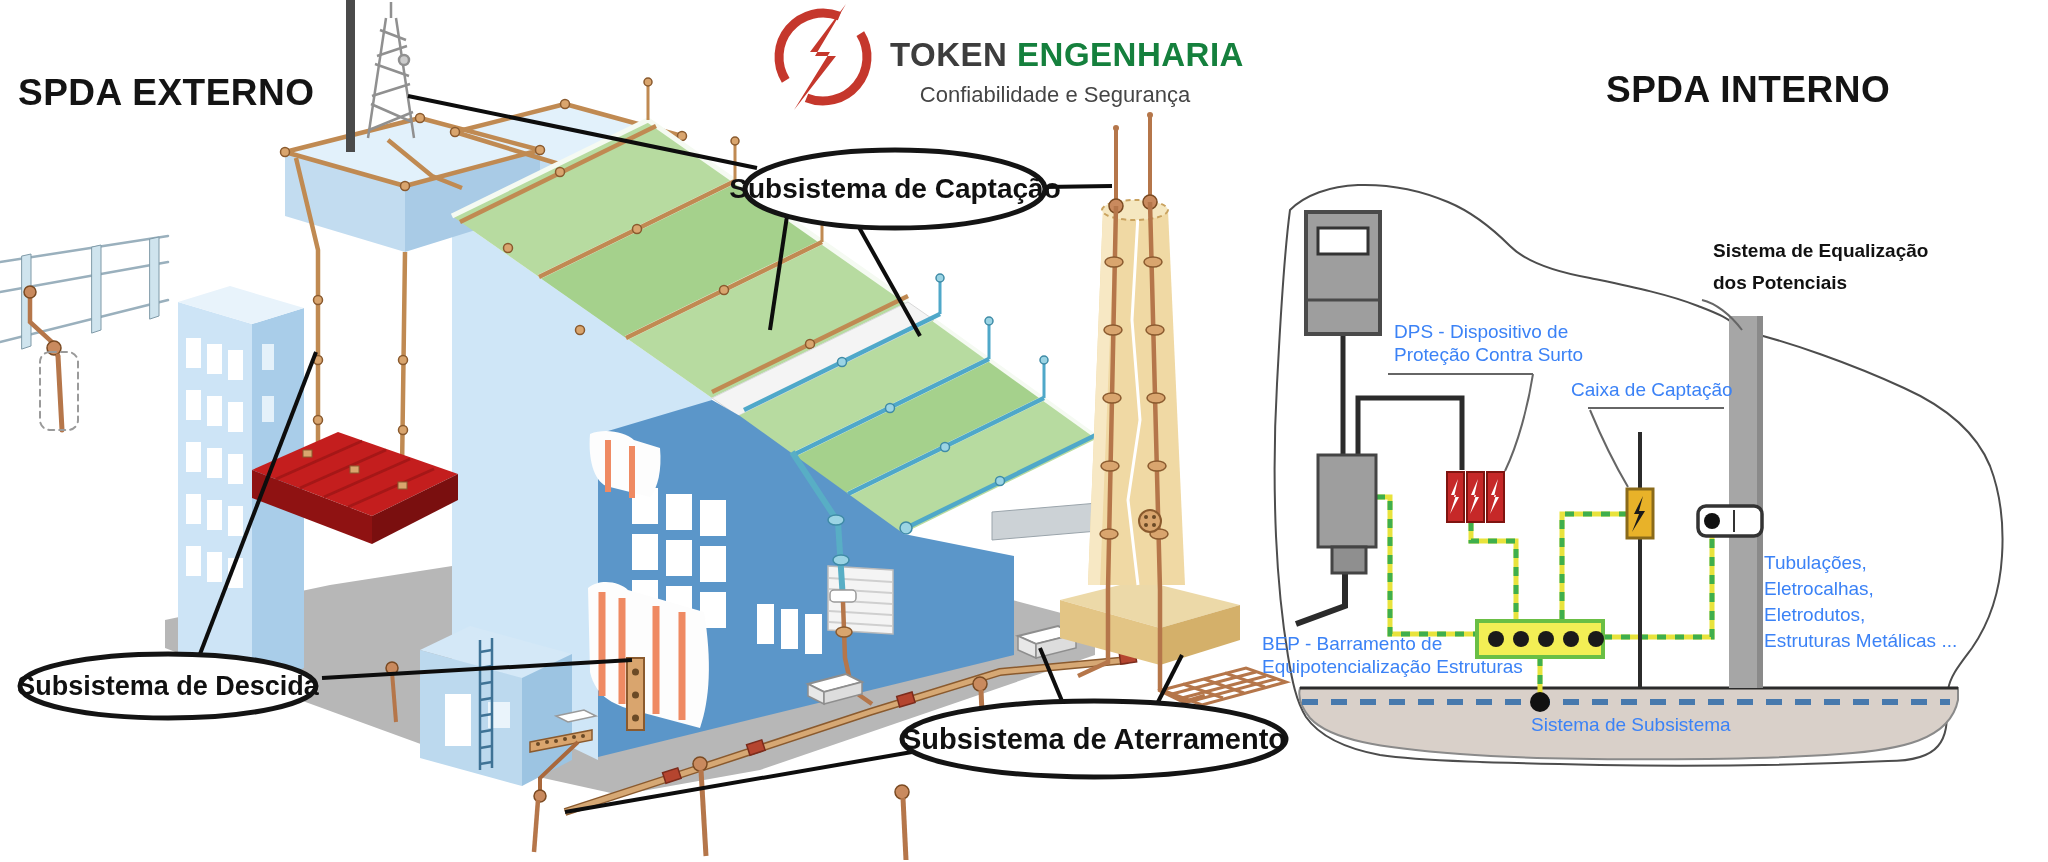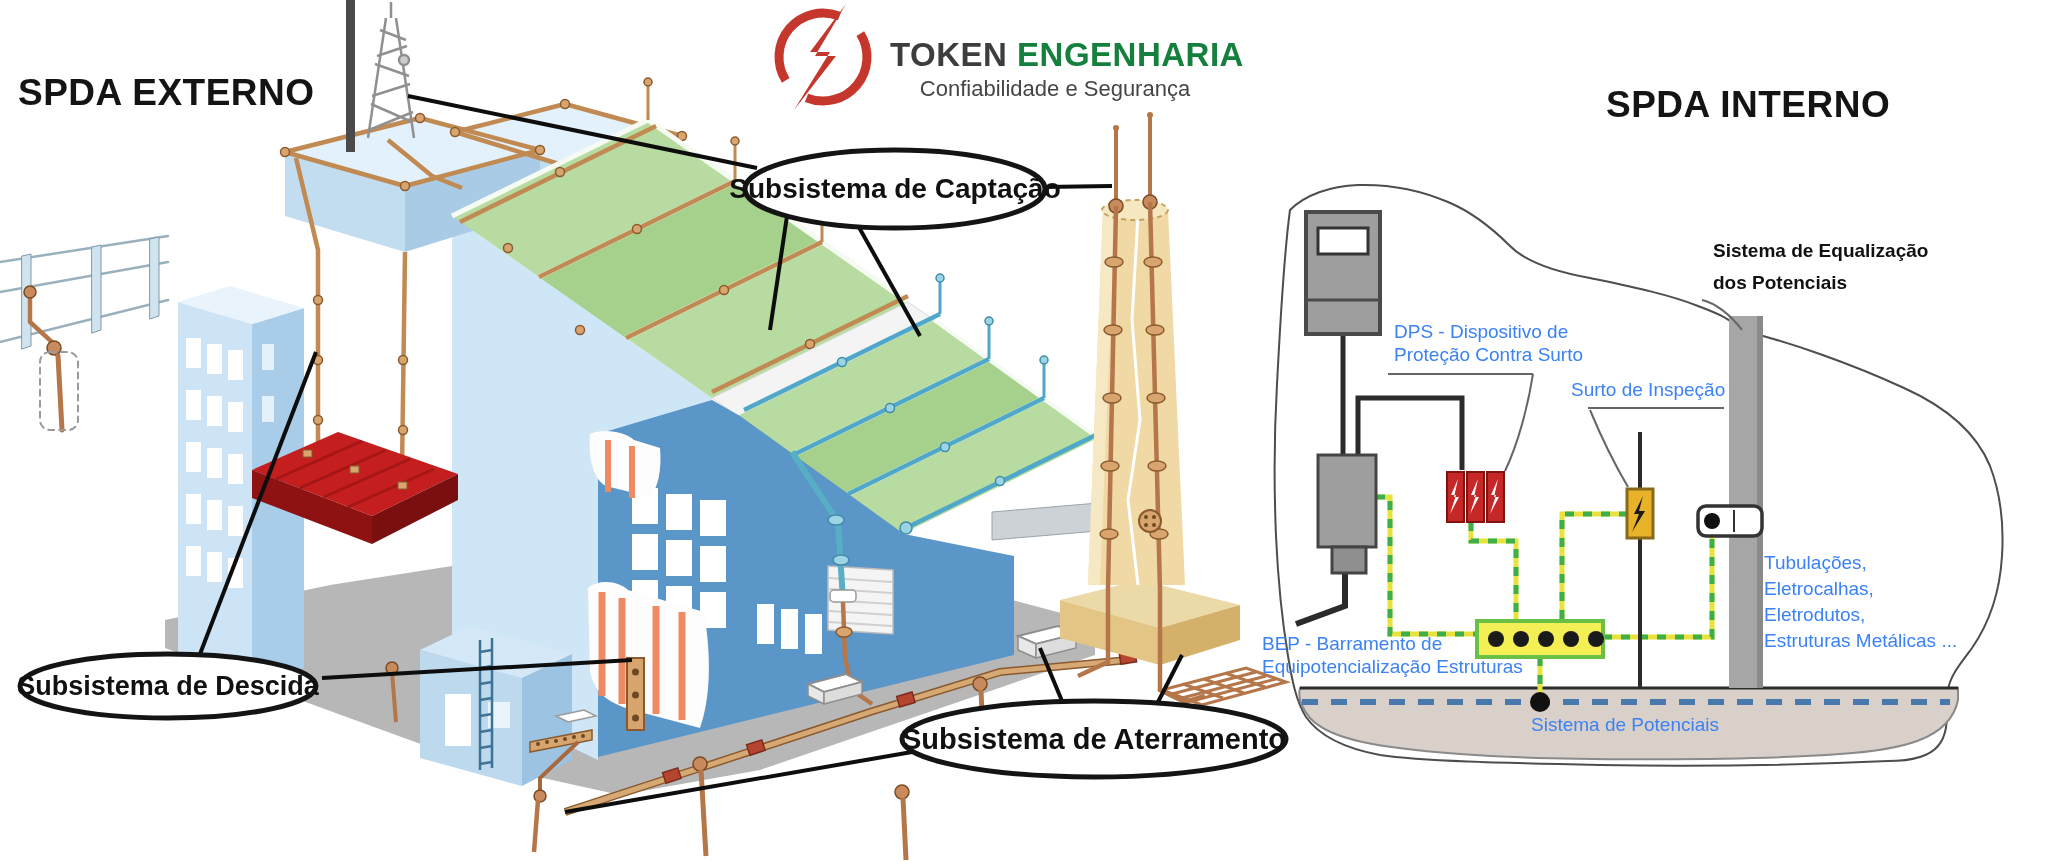--- a/index.html
+++ b/index.html
@@ -9,21 +9,21 @@
   .ovl{position:absolute;color:#161616;}
   .title{font-weight:700;font-size:37px;letter-spacing:0.5px;color:#141414;white-space:nowrap;}
   .oval-label{display:flex;align-items:center;justify-content:center;text-align:center;
               font-weight:700;color:#111;white-space:nowrap;}
   .pre{white-space:pre-line;}
   .note{font-size:19px;color:#3b82f6;line-height:23px;}
   .logo-text{width:330px;text-align:center;}
   .brand-line{font-size:33px;font-weight:700;letter-spacing:0.5px;white-space:nowrap;}
   .brand-primary{color:#3d3d3d;}
   .brand-secondary{color:#15803d;}
-  .tagline{font-size:22px;color:#454545;margin-top:2px;white-space:nowrap;}
+  .tagline{font-size:22px;color:#454545;margin-top:8px;white-space:nowrap;}
 </style>
 </head>
 <body>
 
 <div id="stage">
 
 <svg id="artwork" width="2048" height="862" viewBox="0 0 2048 862">
 
   <g>
 
@@ -420,21 +420,21 @@
       <path d="M1533,374 C1528,406 1518,444 1505,471"></path>
       <path d="M1588,408 L1724,408"></path>
       <path d="M1590,410 C1600,434 1612,460 1628,487"></path>
       <path d="M1702,300 C1715,303 1730,314 1742,330"></path>
     </g>
   </g>
 </svg>
 
 <div class="ovl title" style="left:18px;top:72px;">SPDA EXTERNO</div>
 
-<div class="ovl title" style="left:1606px;top:84px;">SPDA INTERNO</div>
+<div class="ovl title" style="left:1606px;top:69px;">SPDA INTERNO</div>
 
 <div class="ovl logo-text" style="left:890px;top:36px;">
   <div class="brand-line">
     <span class="brand-primary">TOKEN</span>
     <span class="brand-secondary">ENGENHARIA</span>
   </div>
   <div class="tagline">Confiabilidade e Segurança</div>
 </div>
 
 <div class="ovl oval-label" style="left:745px;top:150px;width:300px;height:78px;font-size:28px;">Subsistema de Captação</div>
@@ -442,25 +442,25 @@
 <div class="ovl oval-label" style="left:22px;top:654px;width:292px;height:64px;font-size:27px;">Subsistema de Descida</div>
 
 <div class="ovl oval-label" style="left:902px;top:701px;width:384px;height:76px;font-size:29px;">Subsistema de Aterramento</div>
 
 <div class="ovl pre" style="left:1713px;top:235px;font-size:19px;font-weight:700;line-height:32px;color:#111;">Sistema de Equalização
 dos Potenciais</div>
 
 <div class="ovl note pre" style="left:1394px;top:320px;">DPS - Dispositivo de
 Proteção Contra Surto</div>
 
-<div class="ovl note" style="left:1571px;top:378px;">Surto de Inspeção</div>
+<div class="ovl note" style="left:1571px;top:378px;">Caixa de Captação</div>
 
 <div class="ovl note pre" style="left:1764px;top:550px;line-height:26px;">Tubulações,
 Eletrocalhas,
 Eletrodutos,
 Estruturas Metálicas ...</div>
 
 <div class="ovl note pre" style="left:1262px;top:632px;">BEP - Barramento de
 Equipotencialização Estruturas</div>
 
-<div class="ovl note" style="left:1531px;top:713px;">Sistema de Potenciais</div>
+<div class="ovl note" style="left:1531px;top:713px;">Sistema de Subsistema</div>
 
 </div>
 
 </body></html>

